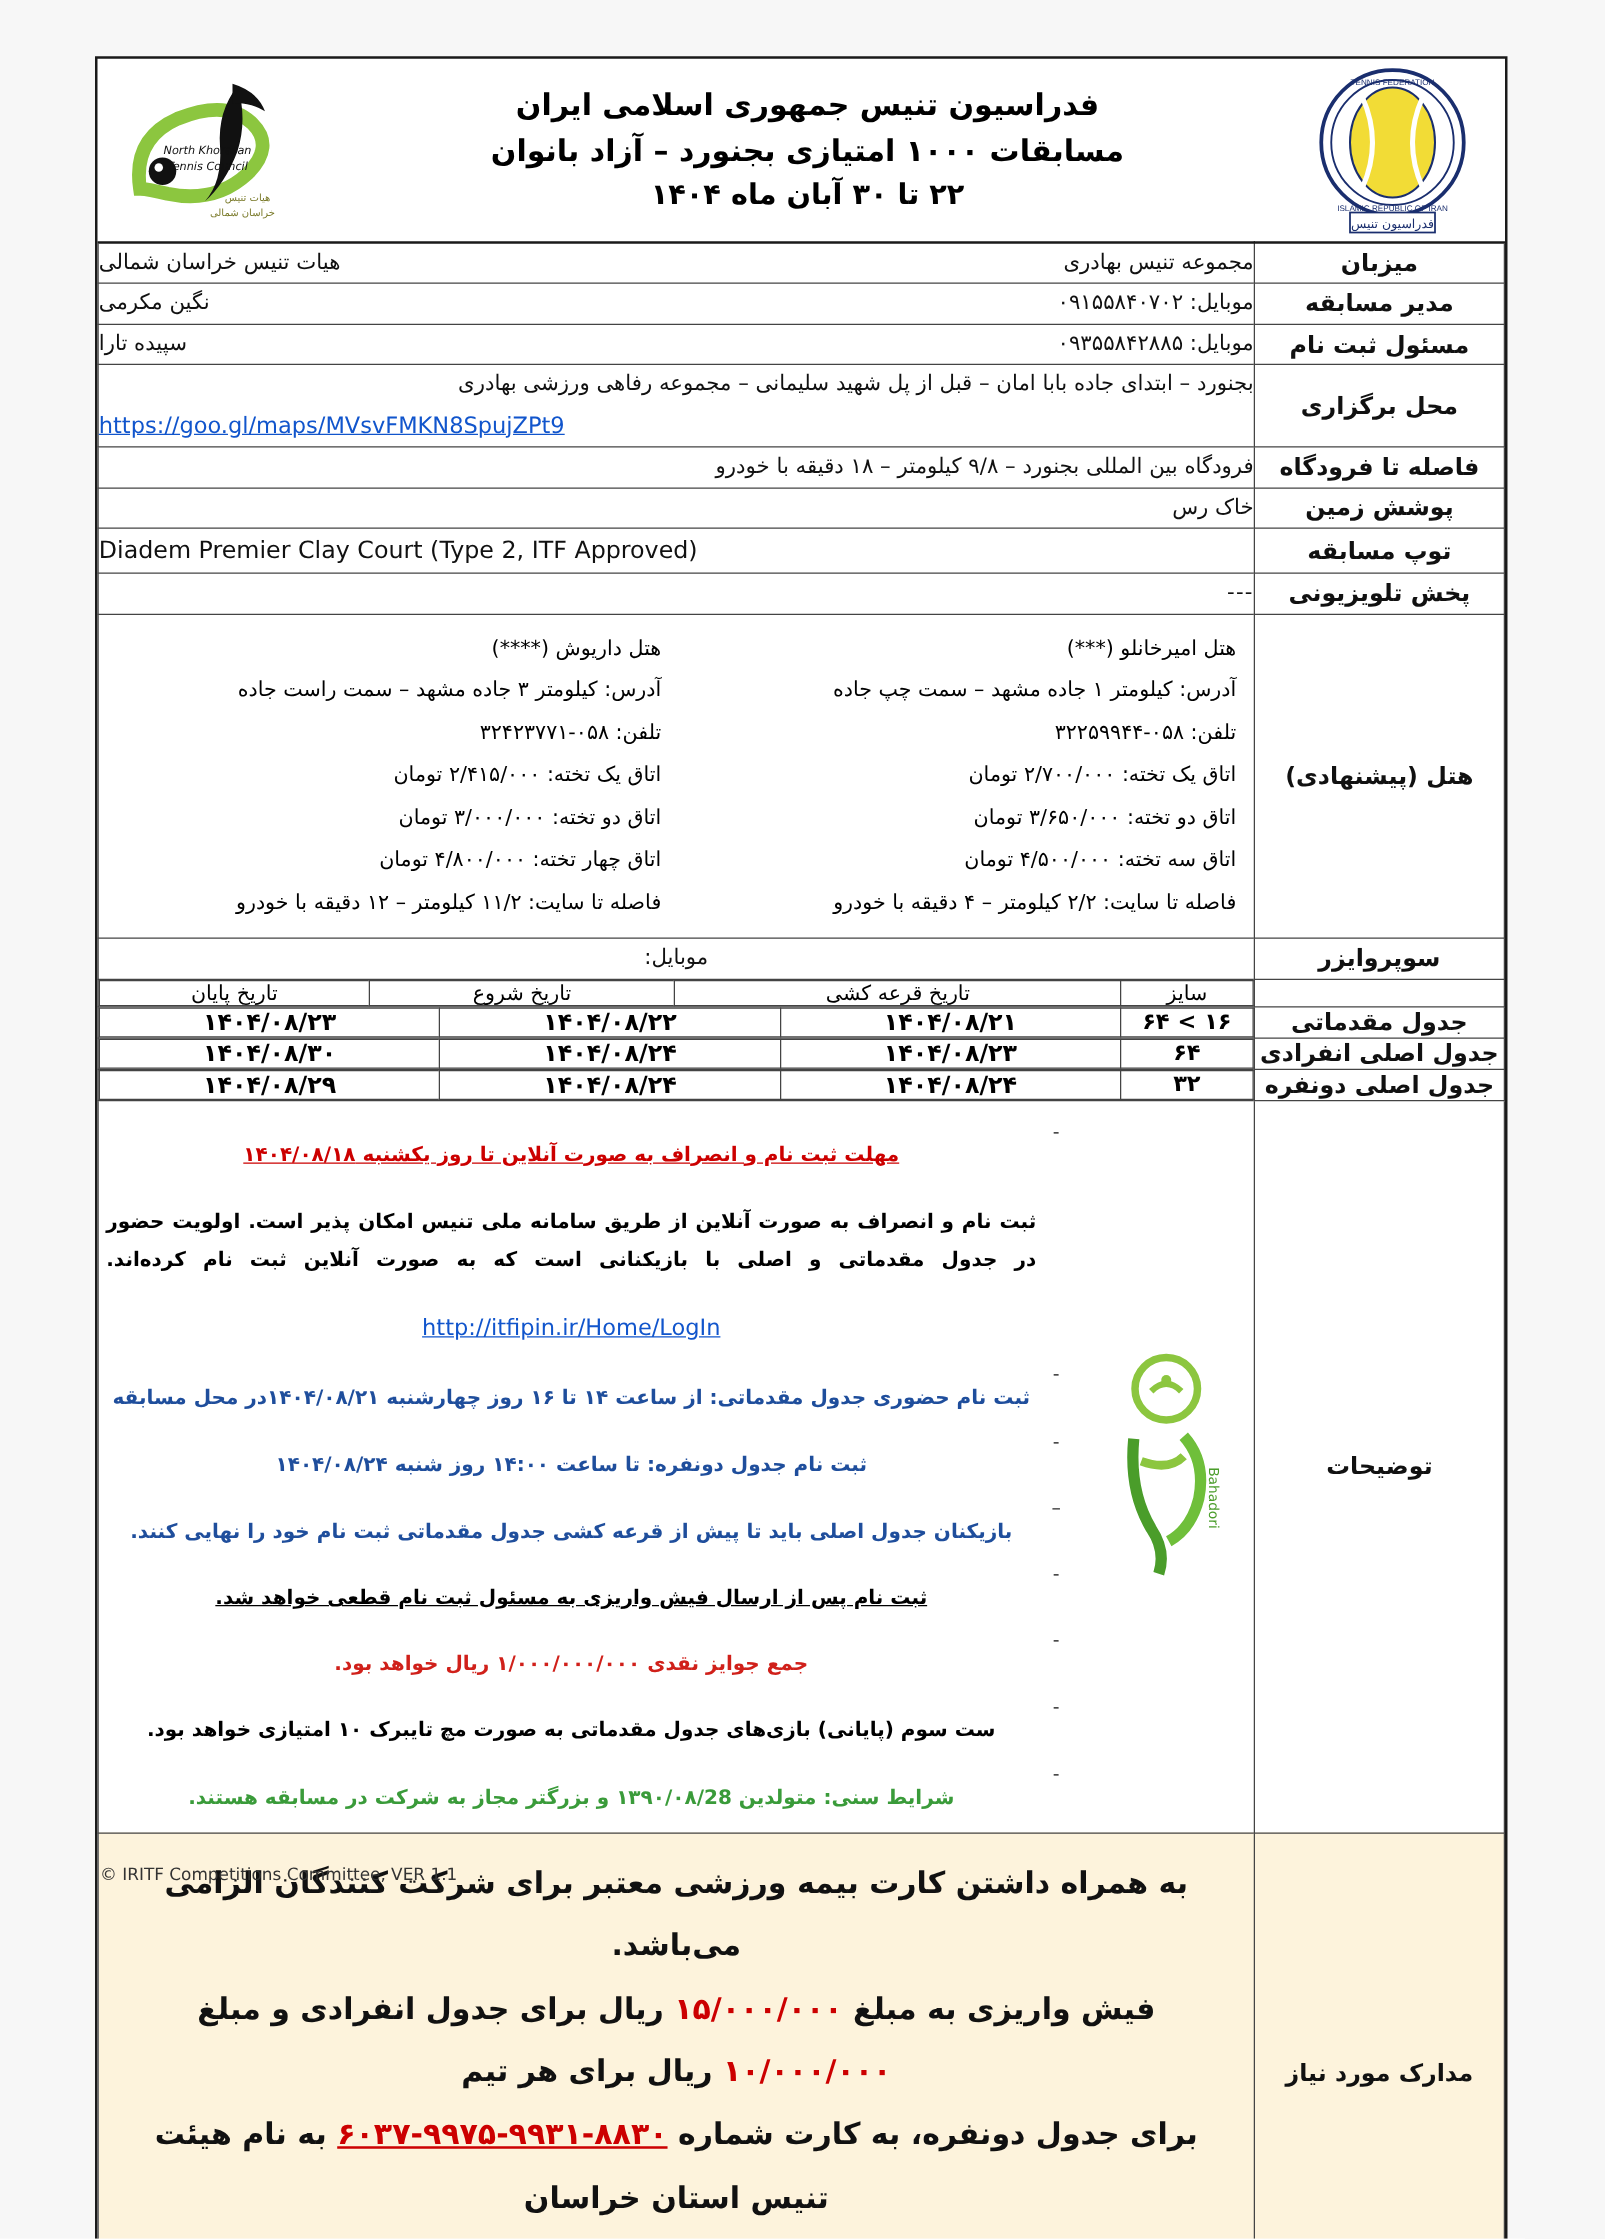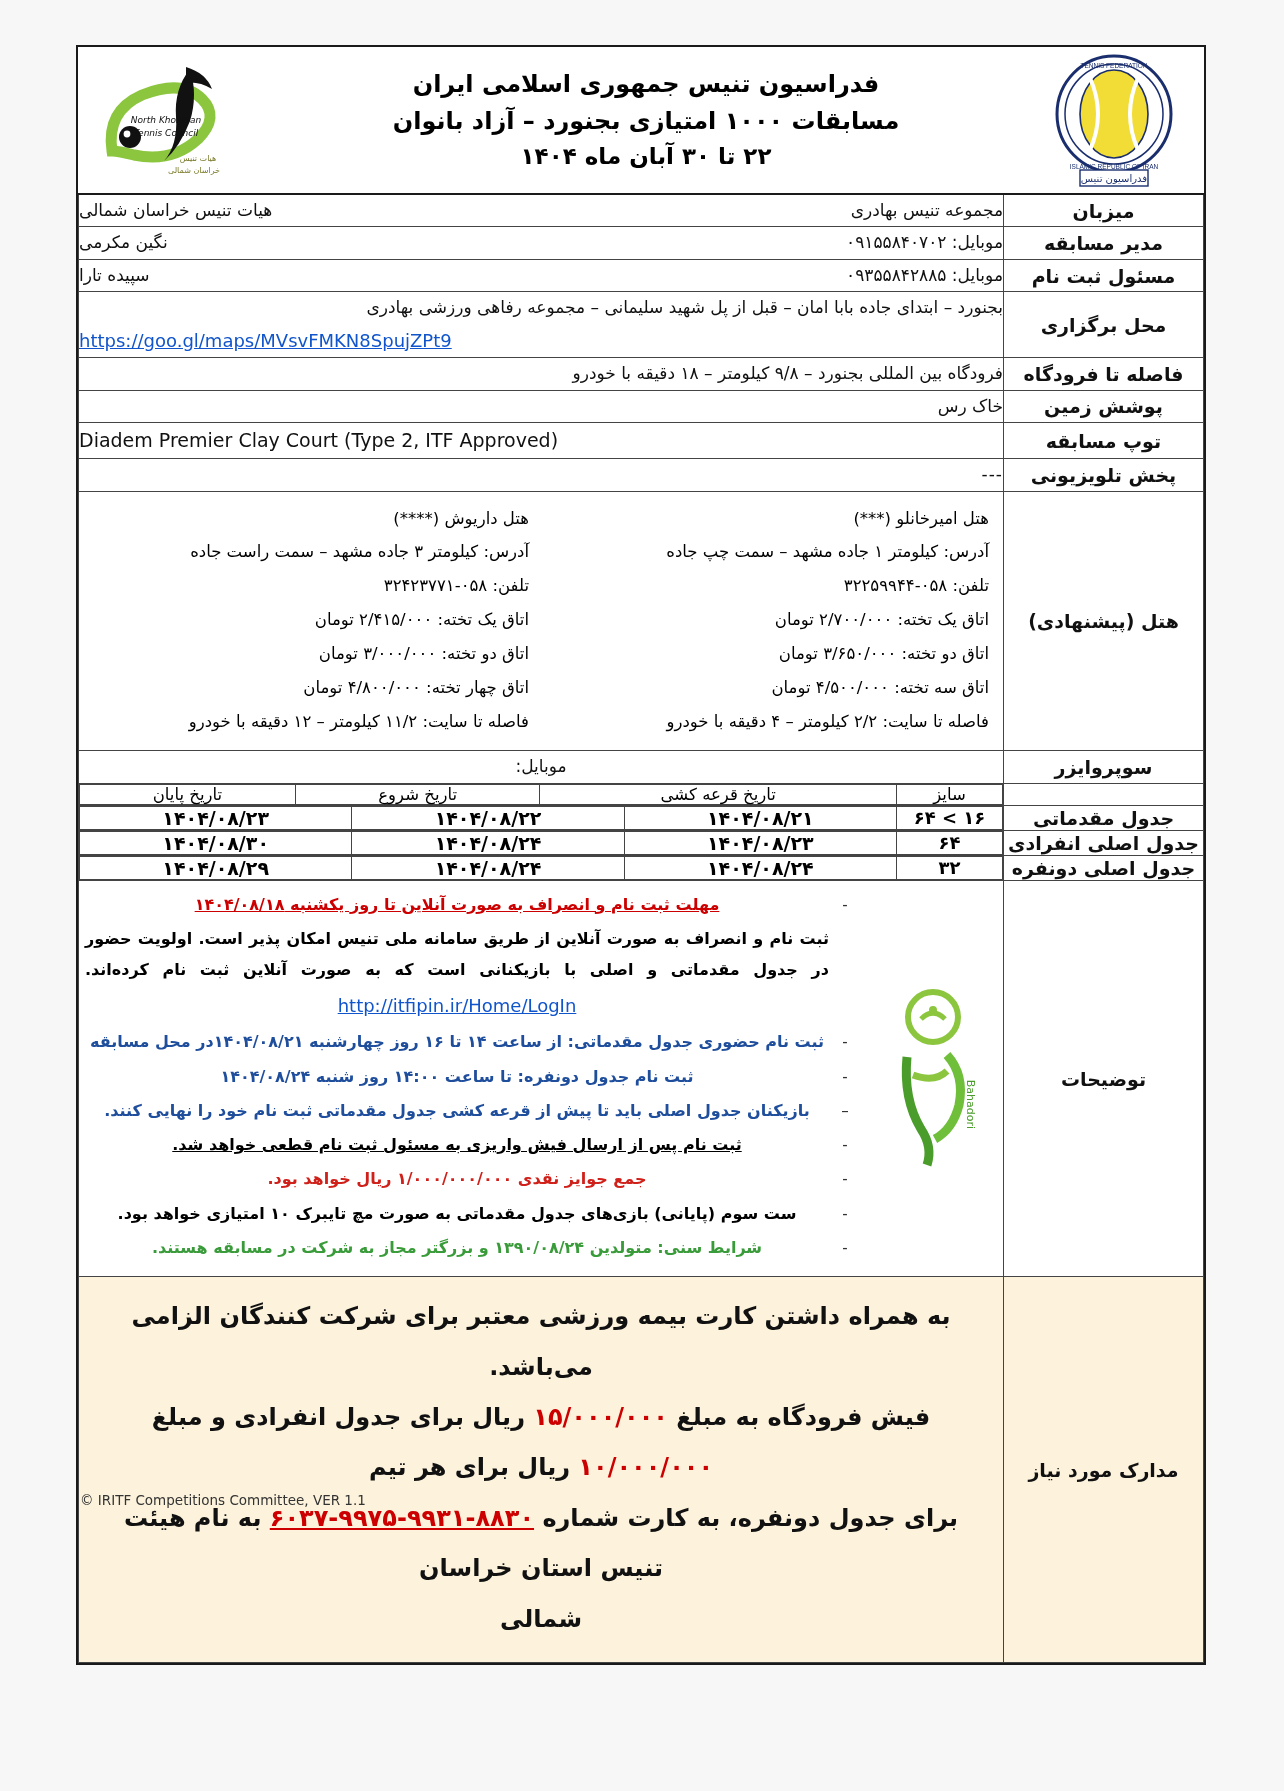--- a/index.html
+++ b/index.html
@@ -145,21 +145,21 @@
     display: flex;
     gap: 10px;
     align-items: flex-start;
     margin-bottom: 3px;
   }
   .note .bullet {
     width: 12px; flex: 0 0 12px;
     text-align: center; color: #333; font-size: 15px;
     padding-top: 2px;
   }
-  .note .txt { flex: 1; }
+  .note .txt { flex: 1; margin-top: 19px; }
   .t-red { color: #cc0000; font-weight: bold; text-decoration: underline; }
   .t-blue { color: #1f4e9c; font-weight: bold; }
   .t-black { color: #000; font-weight: bold; }
   .t-under { text-decoration: underline; }
   .t-green { color: #3a9b3a; font-weight: bold; }
   .t-redb { color: #d0201a; font-weight: bold; }
   .center { text-align: center; }
   .justify { text-align: justify; text-align-last: justify; }
 
   
@@ -453,34 +453,34 @@
             <div class="txt center t-redb">جمع جوایز نقدی ۱/۰۰۰/۰۰۰/۰۰۰ ریال خواهد بود.</div>
           </div>
 
           <div class="note">
             <div class="bullet">-</div>
             <div class="txt center t-black">ست سوم (پایانی) بازی‌های جدول مقدماتی به صورت مچ تایبرک ۱۰ امتیازی خواهد بود.</div>
           </div>
 
           <div class="note">
             <div class="bullet">-</div>
-            <div class="txt center t-green">شرایط سنی: متولدین ۱۳۹۰/۰۸/۲۴ و بزرگتر مجاز به شرکت در مسابقه هستند.</div>
+            <div class="txt center t-green">شرایط سنی: متولدین ۱۳۹۰/۰۸/28 و بزرگتر مجاز به شرکت در مسابقه هستند.</div>
           </div>
 
         </div>
       </div>
     </td>
   </tr>
 
   <tr class="docs">
     <td class="lbl">مدارک مورد نیاز</td>
     <td class="val">
       <div>به همراه داشتن کارت بیمه ورزشی معتبر برای شرکت کنندگان الزامی می‌باشد.</div>
       <div>
-        <span>فیش فرودگاه به مبلغ </span><span class="amt">۱۵/۰۰۰/۰۰۰</span><span> ریال برای جدول انفرادی و مبلغ </span><span class="amt">۱۰/۰۰۰/۰۰۰</span><span> ریال برای هر تیم</span>
+        <span>فیش واریزی به مبلغ </span><span class="amt">۱۵/۰۰۰/۰۰۰</span><span> ریال برای جدول انفرادی و مبلغ </span><span class="amt">۱۰/۰۰۰/۰۰۰</span><span> ریال برای هر تیم</span>
       </div>
       <div>
         <span>برای جدول دونفره، به کارت شماره </span><span class="acct">۶۰۳۷-۹۹۷۵-۹۹۳۱-۸۸۳۰</span><span> به نام هیئت تنیس استان خراسان</span>
       </div>
       <div>شمالی</div>
     </td>
   </tr>
 
 </tbody>
       </table>

